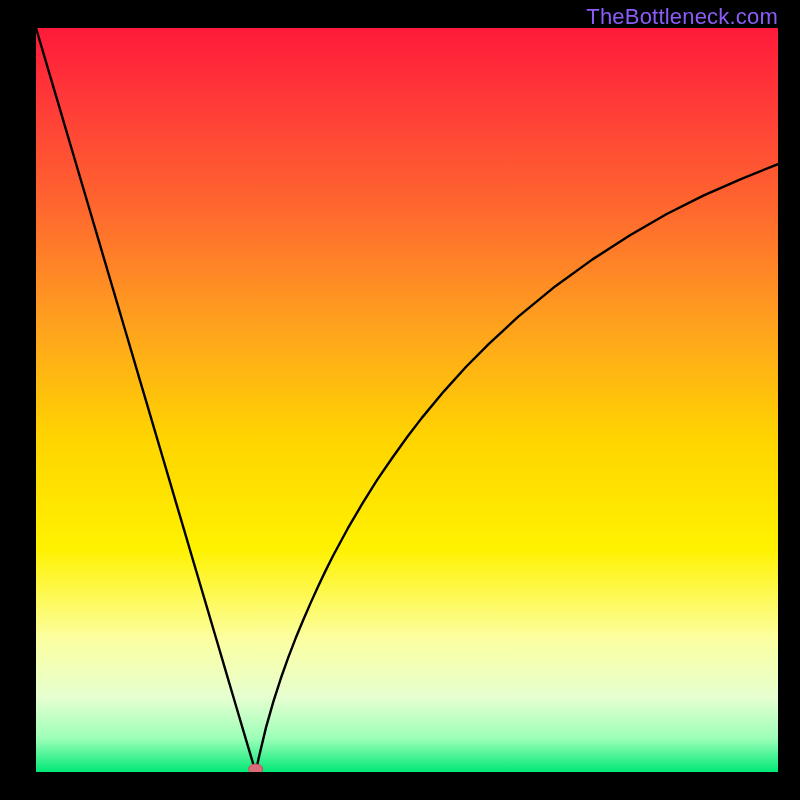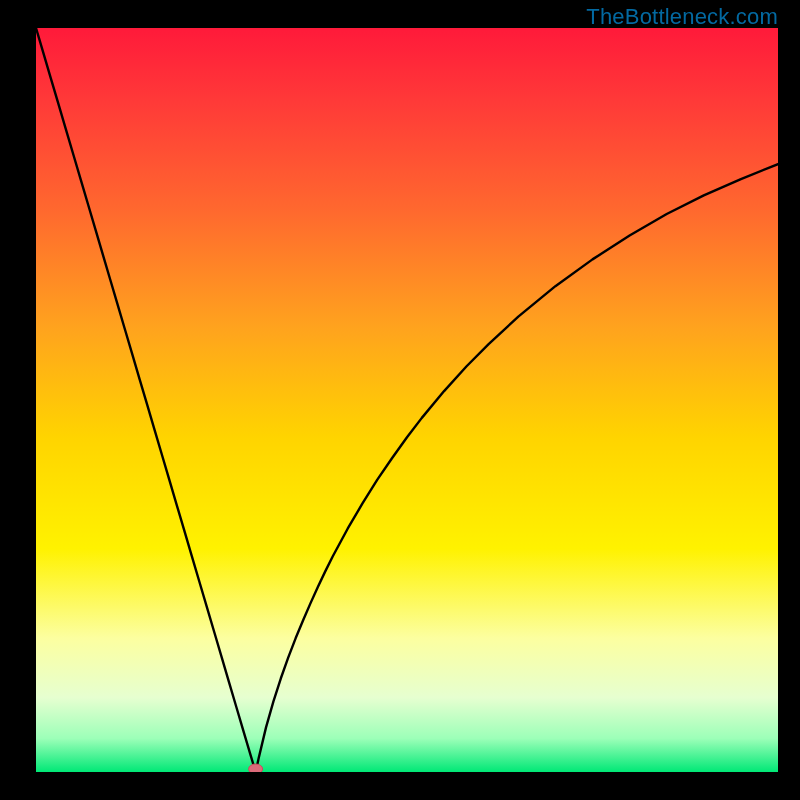--- a/index.html
+++ b/index.html
@@ -23,21 +23,21 @@
     position: absolute;
     left: 0;
     top: 0;
     width: 742px;
     height: 744px;
   }
   .watermark {
     position: absolute;
     top: 4px;
     right: 22px;
-    color: #0369a1;
+    color: #8b5cf6;
     font-size: 22px;
     font-weight: 500;
     letter-spacing: 0.2px;
     font-family: Arial, Helvetica, sans-serif;
   }
   svg { display: block; }
 </style>
 </head>
 <body>
 

